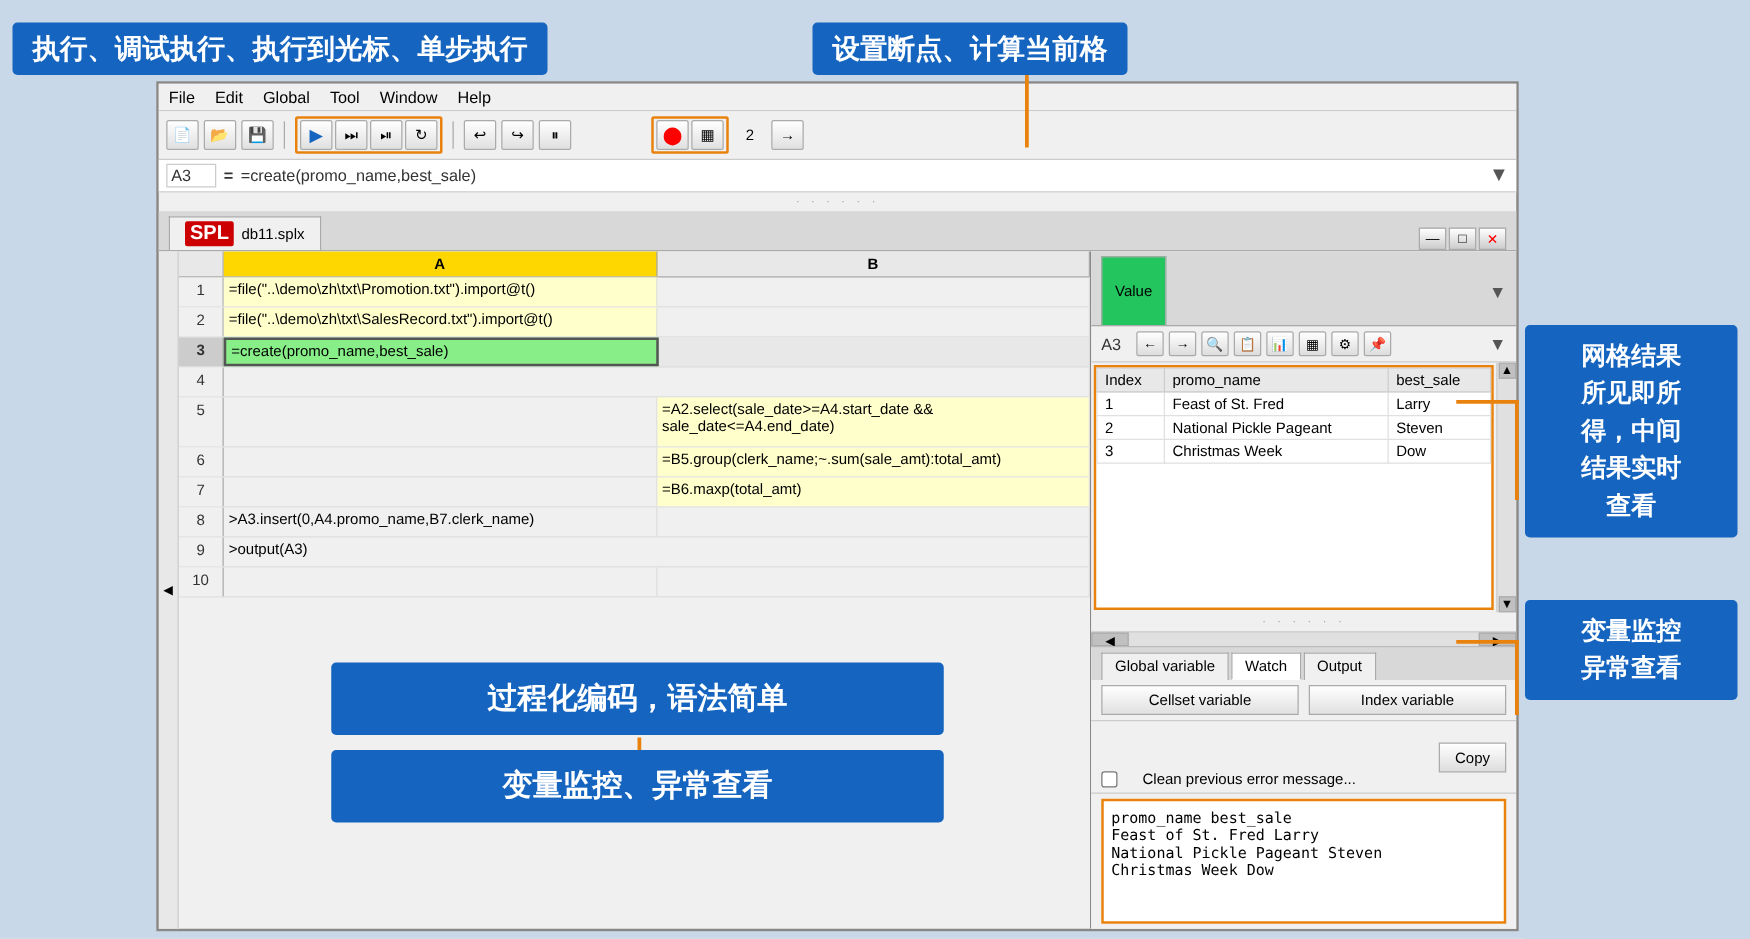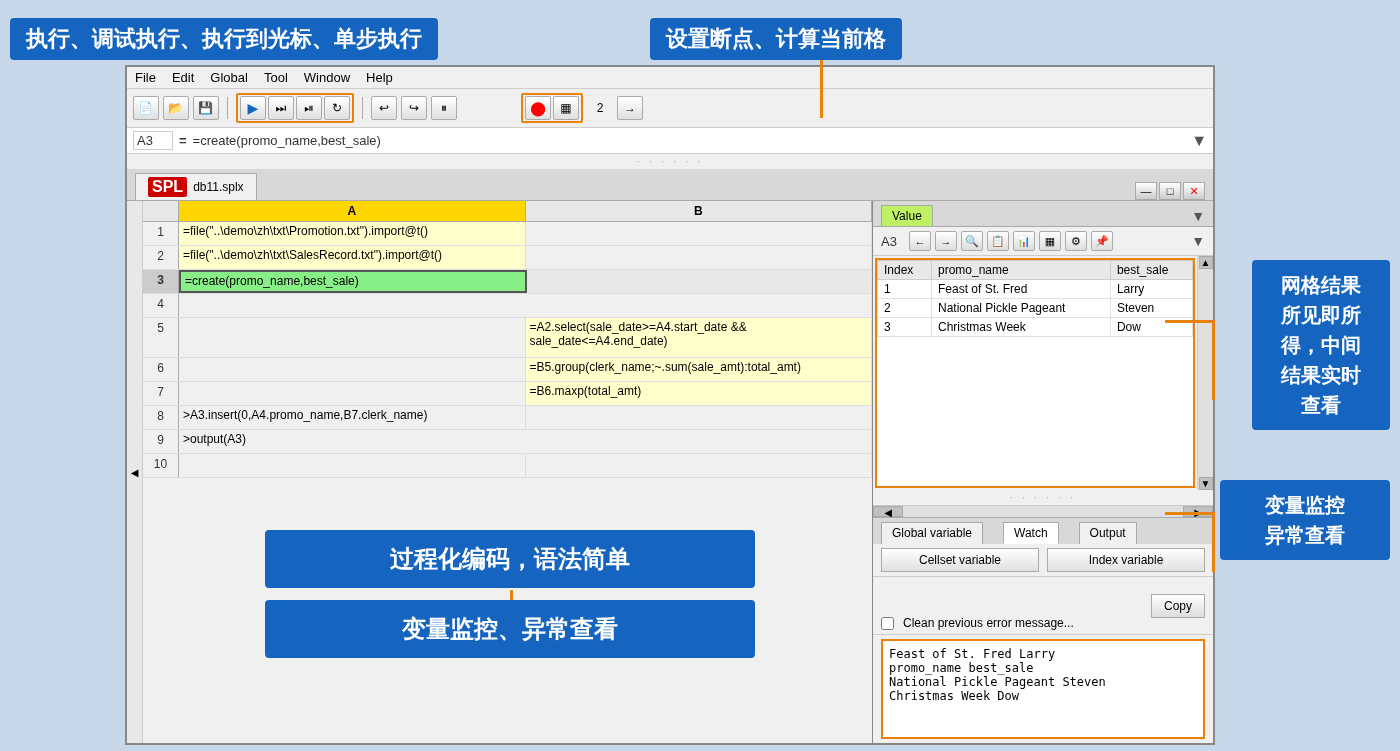--- a/index.html
+++ b/index.html
@@ -226,24 +226,24 @@
       background: #f0f0f0;
     }
 
     .value-tab-bar {
       display: flex;
       background: #d8d8d8;
       border-bottom: 1px solid #aaa;
       padding: 4px 8px 0;
     }
     .value-tab {
-      background: #bef264;
+      background: #22c55e;
       border: 1px solid #aaa;
       border-bottom: none;
-      padding: 3px 10px;
+      padding: 20px 10px;
       font-size: 12px;
       cursor: pointer;
     }
     .right-scroll-btn {
       margin-left: auto;
       display: flex; align-items: center;
       font-size: 14px; color: #555; cursor: pointer;
     }
 
     
@@ -321,21 +321,21 @@
 
     
     .bottom-panel {
       border-top: 1px solid #aaa;
       background: #f0f0f0;
     }
     .bottom-tabs {
       display: flex;
       background: #d8d8d8;
       padding: 4px 8px 0;
-      gap: 20px;
+      gap: 2px;
     }
     .bottom-tab {
       background: #f0f0f0;
       border: 1px solid #aaa;
       border-bottom: none;
       padding: 3px 10px;
       font-size: 12px;
       cursor: pointer;
     }
     .bottom-tab.active {
@@ -358,21 +358,21 @@
       text-align: center;
     }
     .copy-row {
       display: flex;
       align-items: center;
       padding: 4px 8px;
       gap: 8px;
       border-bottom: 1px solid #ccc;
     }
     .error-checkbox {
-      display: flex; align-items: center; gap: 9px; flex: 1; font-size: 12px; margin-top: 35px;
+      display: flex; align-items: center; gap: 20px; flex: 1; font-size: 12px; margin-top: 35px;
     }
     .copy-btn {
       background: linear-gradient(to bottom, #fff, #ddd);
       border: 1px solid #aaa;
       padding: 4px 12px;
       font-size: 12px;
       cursor: pointer;
     }
     .output-area {
       background: white;
@@ -393,21 +393,21 @@
       font-size: 24px;
       font-weight: bold;
       text-align: center;
       padding: 12px 20px;
       border-radius: 4px;
       line-height: 1.4;
       z-index: 10;
     }
 
     
-    .anno-right1 { right: 10px; top: 260px; text-align: center; width: 138px; }
+    .anno-right1 { right: 10px; top: 260px; text-align: center; width: 170px; }
 
     
     .anno-bottom1 { left: 265px; top: 530px; width: 490px; text-align: center; }
     .anno-bottom2 { left: 265px; top: 600px; width: 490px; text-align: center; }
 
     
     .connector {
       position: absolute;
       background: #e8820c;
       z-index: 8;
@@ -648,22 +648,22 @@
 
         <div class="copy-row">
           <div class="error-checkbox">
             <input type="checkbox" style="">
             <span>Clean previous error message...</span>
           </div>
           <button class="copy-btn">Copy</button>
         </div>
 
         <div class="output-area">
+          <div>promo_name  best_sale</div>
           <div>Feast of St. Fred       Larry</div>
-          <div>promo_name  best_sale</div>
           <div>National Pickle Pageant    Steven</div>
           <div>Christmas Week          Dow</div>
         </div>
       </div>
 
     </div>
 
   </div>
 
 </div>

